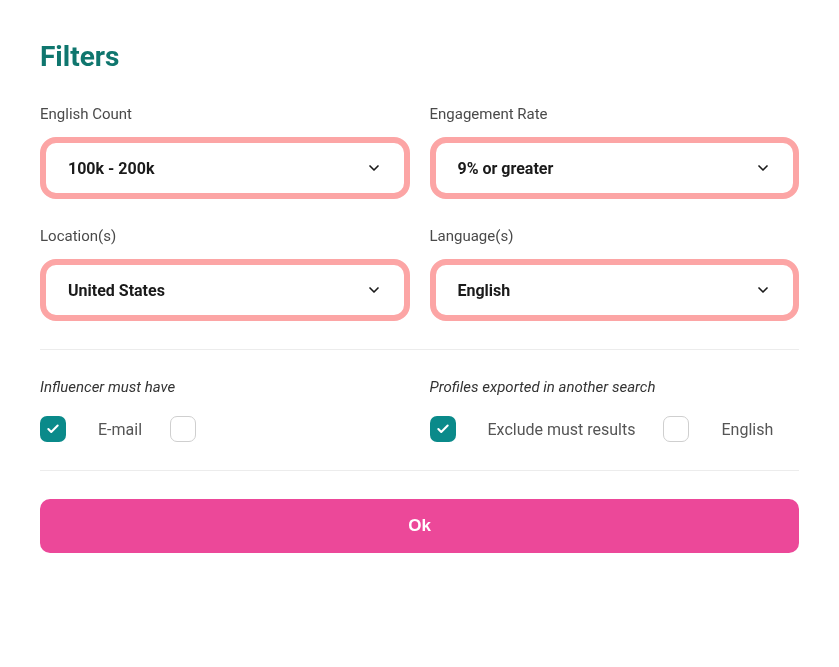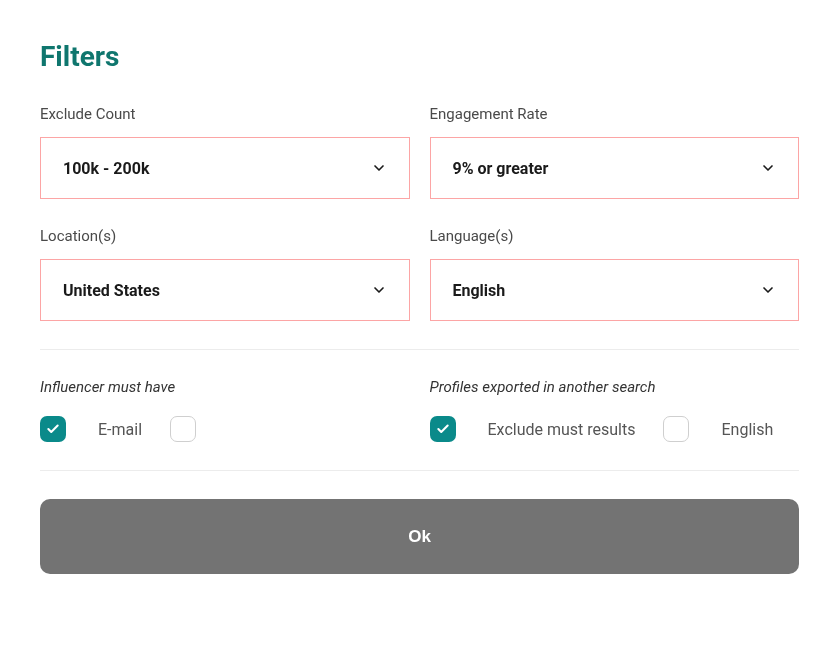--- a/index.html
+++ b/index.html
@@ -25,22 +25,22 @@
   }
   .field-label {
     font-size: 15px;
     color: #4a4a4a;
     margin-bottom: 14px;
     display: block;
   }
   .select {
     width: 100%;
     height: 62px;
-    border: 1px solid #fca5a5;
-    border-radius: 0;
+    border: 6px solid #fca5a5;
+    border-radius: 16px;
     background: #fff;
     display: flex;
     align-items: center;
     justify-content: space-between;
     padding: 0 22px;
     cursor: pointer;
   }
   .select-value {
     font-size: 16px;
     font-weight: 700;
@@ -96,22 +96,22 @@
     background: #fff;
     border: 1.5px solid #cfcfcf;
   }
   .checkbox-label {
     font-size: 16px;
     color: #555;
     margin-left: 20px;
   }
   .ok-button {
     width: 100%;
-    height: 75px;
-    background: #737373;
+    height: 54px;
+    background: #ec4899;
     border: none;
     border-radius: 10px;
     color: #fff;
     font-size: 17px;
     font-weight: 700;
     cursor: pointer;
   }
   .checkmark {
     width: 14px;
     height: 14px;
@@ -120,21 +120,21 @@
 </head>
 <body>
 
 
 
 <h1 class="page-title">Filters</h1>
 
 <div class="filters-grid">
 
   <div>
-    <label class="field-label">Exclude Count</label>
+    <label class="field-label">English Count</label>
     <div class="select">
       <span class="select-value">100k - 200k</span>
       <svg class="chevron" viewBox="0 0 24 24" fill="none" stroke="#1a1a1a" stroke-width="2.5" stroke-linecap="round" stroke-linejoin="round">
           <polyline points="6 9 12 15 18 9"></polyline>
         </svg>
     </div>
   </div>
 
   <div>
     <label class="field-label">Engagement Rate</label>

